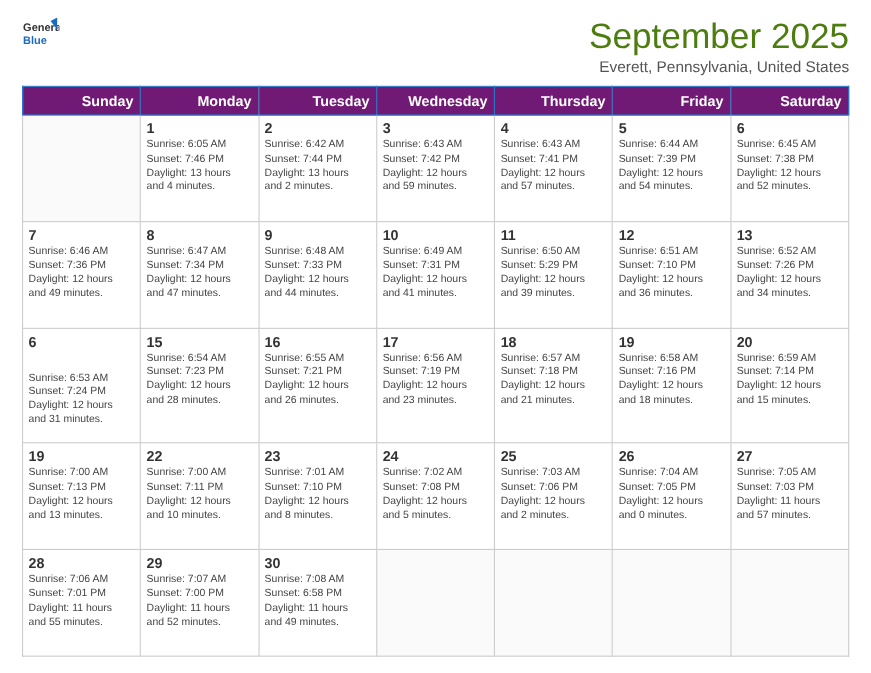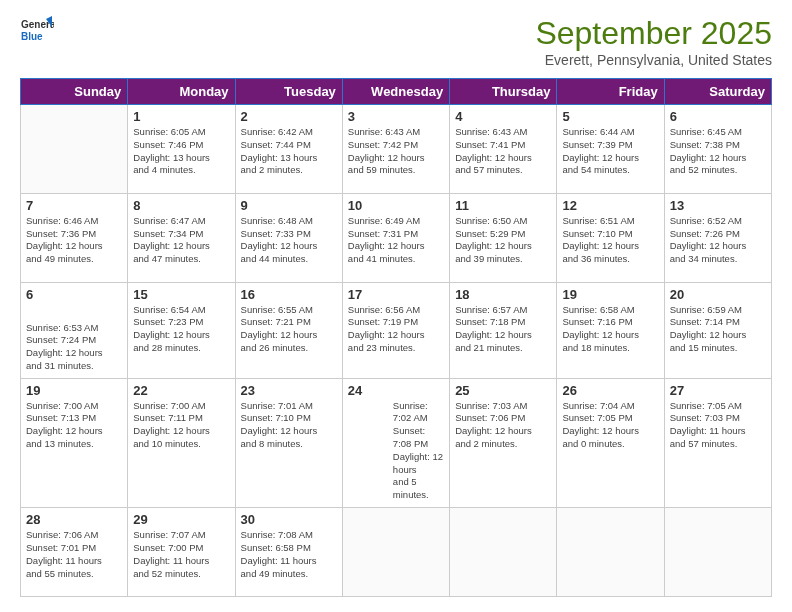--- a/index.html
+++ b/index.html
@@ -273,21 +273,21 @@
           </td>
           <td>
             <span class="day-number">23</span>
             <div class="day-info" style="white-space: pre-line;">Sunrise: 7:01 AM
 Sunset: 7:10 PM
 Daylight: 12 hours
 and 8 minutes.</div>
           </td>
           <td>
             <span class="day-number">24</span>
-            <div class="day-info" style="white-space: pre-line; margin-left: 45px;">Sunrise: 7:02 AM
+            <div class="day-info" style="white-space: pre-line;">Sunrise: 7:02 AM
 Sunset: 7:08 PM
 Daylight: 12 hours
 and 5 minutes.</div>
           </td>
           <td>
             <span class="day-number">25</span>
             <div class="day-info" style="white-space: pre-line;">Sunrise: 7:03 AM
 Sunset: 7:06 PM
 Daylight: 12 hours
 and 2 minutes.</div>

